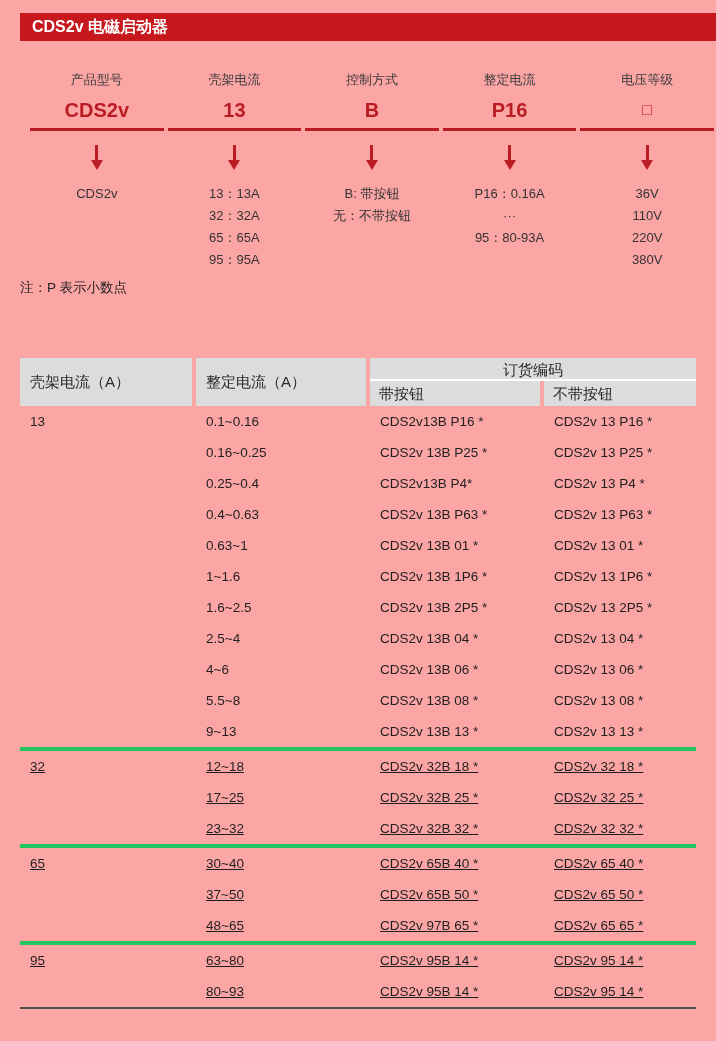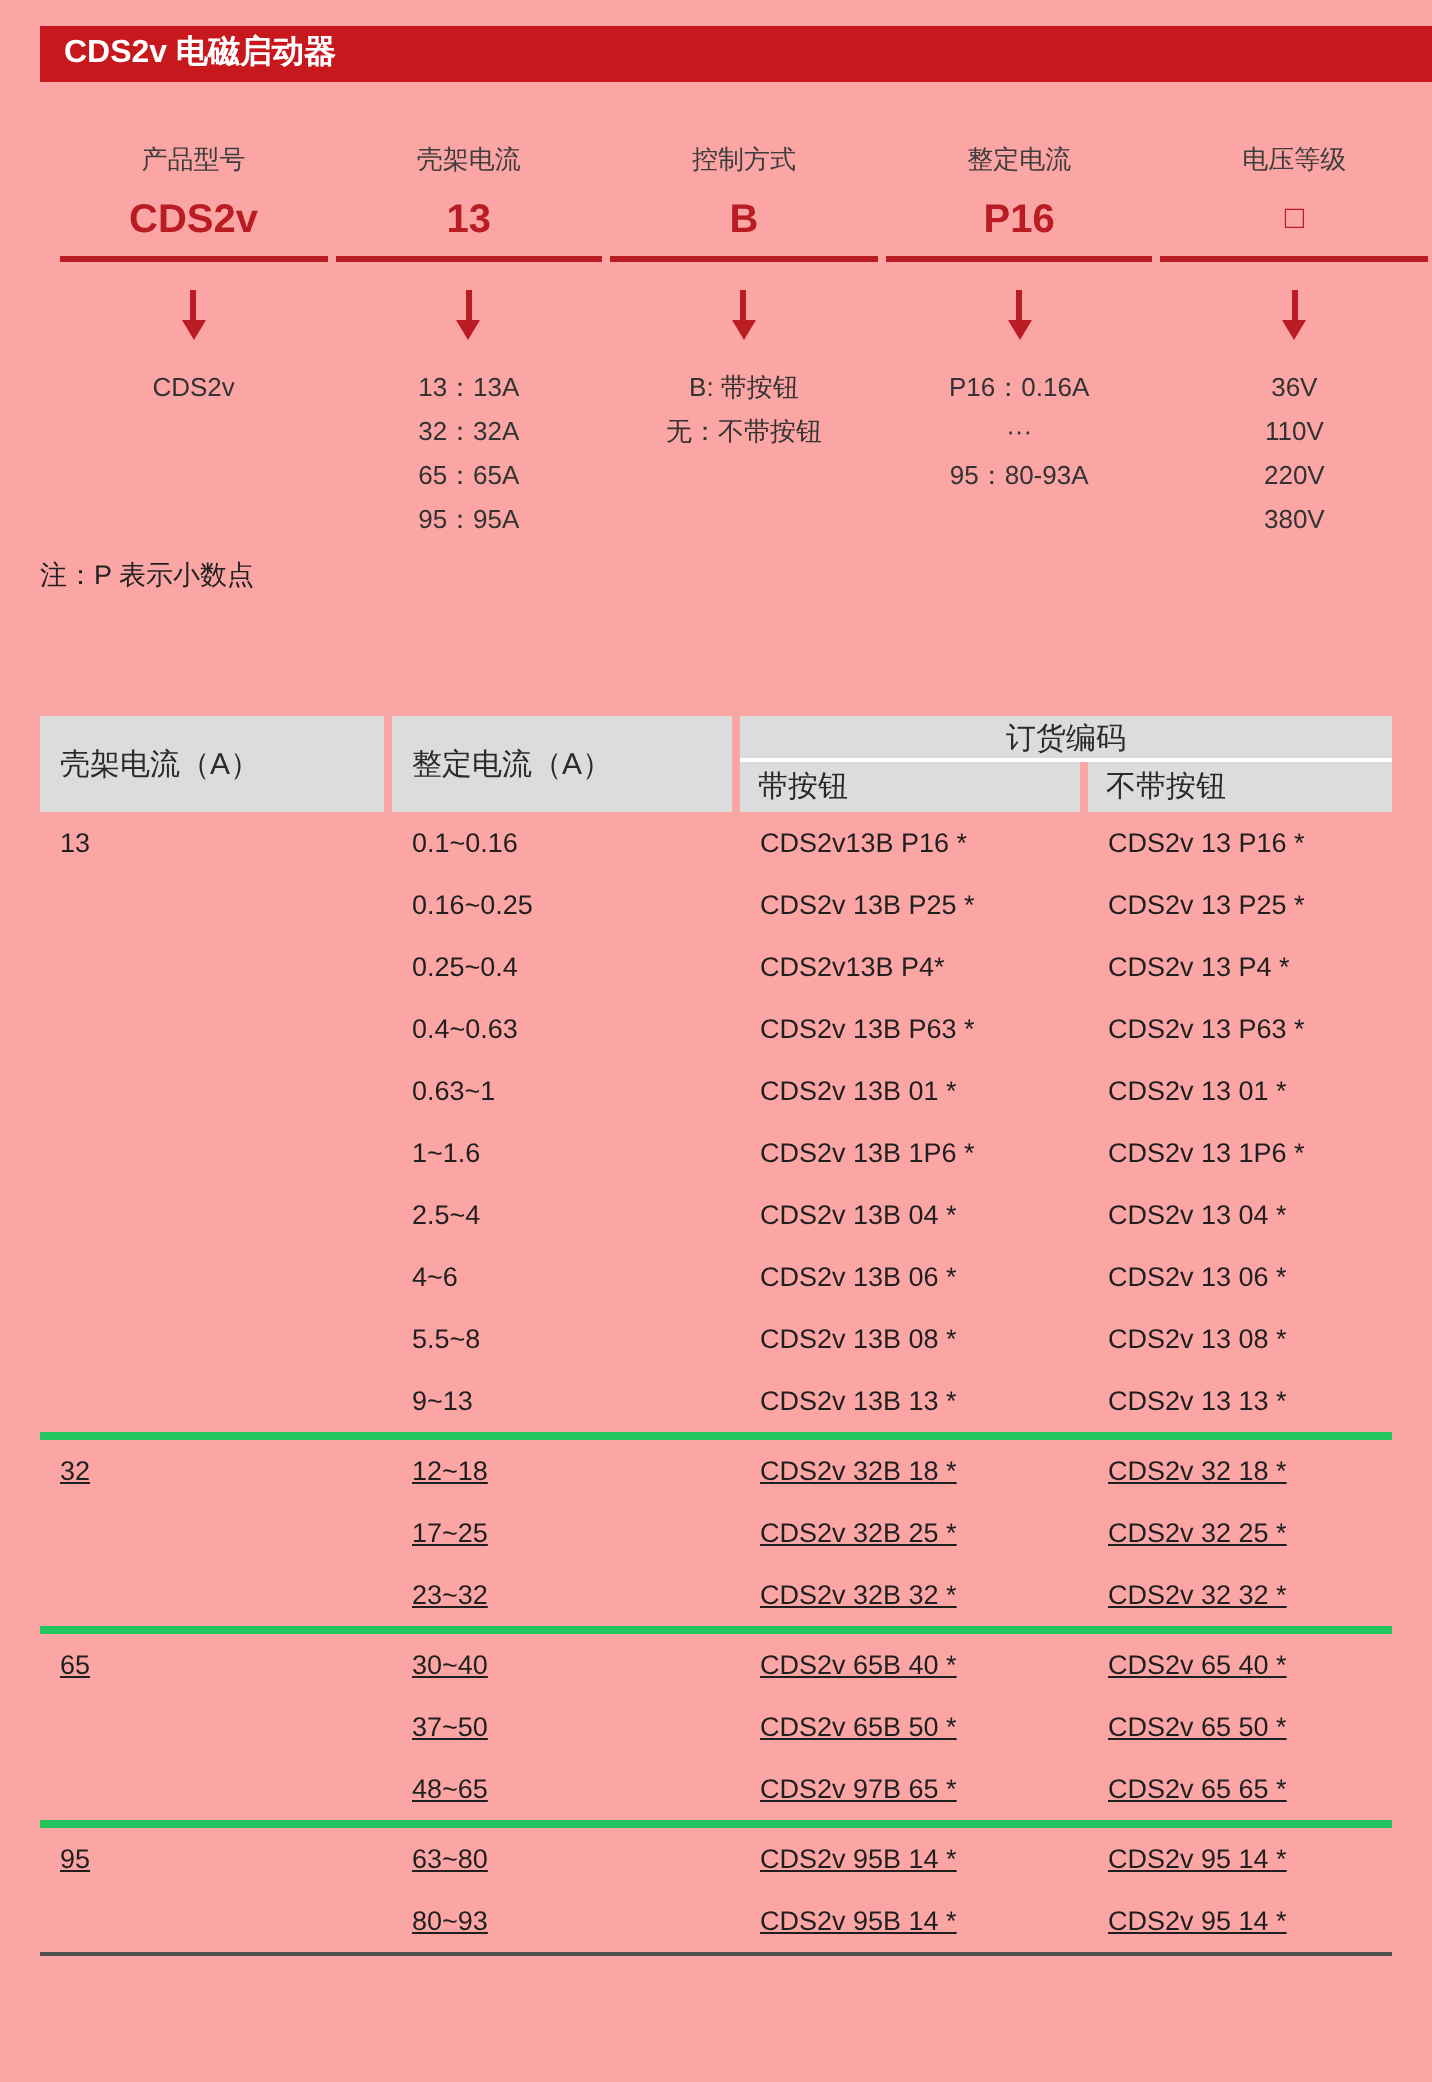--- a/index.html
+++ b/index.html
@@ -165,20 +165,26 @@
             <div>CDS2v 13 01 *</div>
           </div>
           <div class="trow grid-row">
             <div></div>
             <div>1~1.6</div>
             <div>CDS2v 13B 1P6 *</div>
             <div>CDS2v 13 1P6 *</div>
           </div>
           <div class="trow grid-row">
             <div></div>
+            <div>1.6~2.5</div>
+            <div>CDS2v 13B 2P5 *</div>
+            <div>CDS2v 13 2P5 *</div>
+          </div>
+          <div class="trow grid-row">
+            <div></div>
             <div>2.5~4</div>
             <div>CDS2v 13B 04 *</div>
             <div>CDS2v 13 04 *</div>
           </div>
           <div class="trow grid-row">
             <div></div>
             <div>4~6</div>
             <div>CDS2v 13B 06 *</div>
             <div>CDS2v 13 06 *</div>
           </div>

